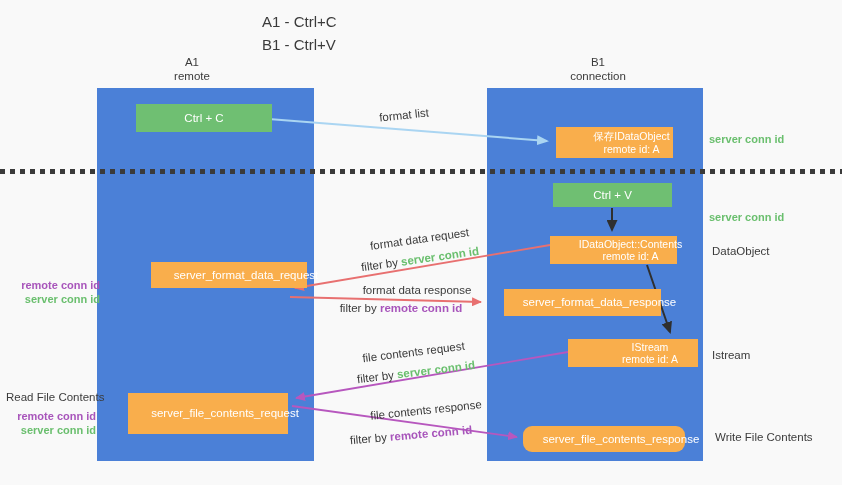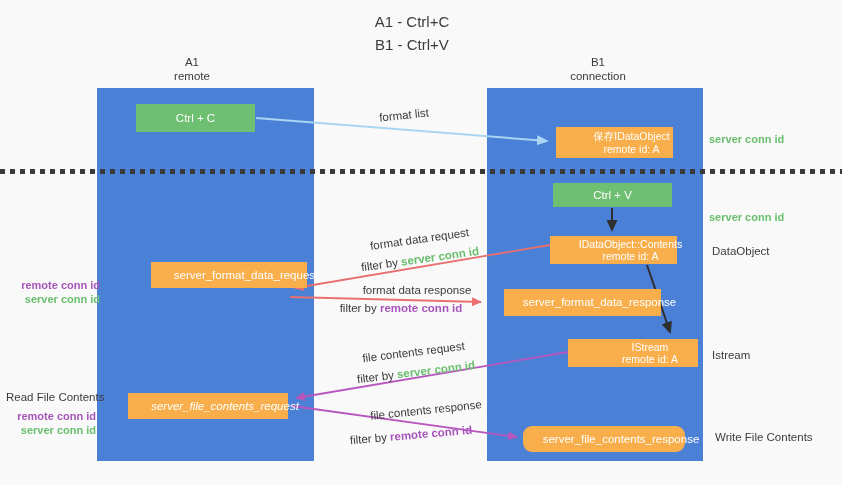--- a/index.html
+++ b/index.html
@@ -3,21 +3,21 @@
 <meta charset="utf-8">
 <style>
   * { margin:0; padding:0; box-sizing:border-box; }
   body { background:#e8e8e8; }
   .stage {
     position:relative; width:842px; height:485px; overflow:hidden;
     background:#f9f9f9;
     font-family:"Liberation Sans", sans-serif;
     color:#3b3b3b;
   }
-  .title { position:absolute; left:262px; top:10px; width:300px; text-align:center;
+  .title { position:absolute; left:262px; top:10px; width:300px; 
            font-size:15px; line-height:23px; color:#3b3b3b; }
   .col-header { position:absolute; width:140px; text-align:center;
                 font-size:11.5px; line-height:13.5px; color:#3b3b3b; }
   .lifeline { position:absolute; background:#4b80d7; }
   .dotline { position:absolute; left:0; top:169px; width:842px; height:5px; z-index:6;
              background:repeating-linear-gradient(to right,#3a3a3a 0 5px,transparent 5px 10px); }
   .node { position:absolute; z-index:10; display:flex; flex-direction:column;
           align-items:center; justify-content:center; text-align:center;
           color:#ffffff; font-size:11.5px; line-height:13px; }
   .node.green { background:#6fbf72; }
@@ -76,21 +76,21 @@
     </defs>
     <line x1="256" y1="118" x2="547" y2="141" stroke="#aad5f2" stroke-width="2" marker-end="url(#mk-blue)"></line>
     <line x1="612" y1="208" x2="612" y2="230" stroke="#2f2f2f" stroke-width="2" marker-end="url(#mk-black)"></line>
     <line x1="647" y1="265" x2="670" y2="332" stroke="#2f2f2f" stroke-width="2" marker-end="url(#mk-black)"></line>
     <line x1="550" y1="245" x2="295" y2="288" stroke="#e87070" stroke-width="1.8" marker-end="url(#mk-red)"></line>
     <line x1="290" y1="297" x2="481" y2="302" stroke="#e87070" stroke-width="1.8" marker-end="url(#mk-red)"></line>
     <line x1="568" y1="352" x2="296" y2="398" stroke="#b757be" stroke-width="1.8" marker-end="url(#mk-purple)"></line>
     <line x1="292" y1="406" x2="517" y2="437" stroke="#b757be" stroke-width="1.8" marker-end="url(#mk-purple)"></line>
   </svg>
 
-  <div class="node green" style="left:136px; top:104px; width:119px; height:28px;">
+  <div class="node green" style="left:136px; top:104px; width:136px; height:28px;">
     <span>Ctrl + C</span>
   </div>
 
   <div class="node orange two" style="left:556px; top:127px; width:117px; height:31px;">
     <span>保存IDataObject</span>
     <span>remote id: A</span>
   </div>
 
   <div class="node green" style="left:553px; top:183px; width:119px; height:24px;">
     <span>Ctrl + V</span>
@@ -107,21 +107,21 @@
 
   <div class="node orange" style="left:504px; top:289px; width:157px; height:27px;">
     <span>server_format_data_response</span>
   </div>
 
   <div class="node orange two" style="left:568px; top:339px; width:130px; height:28px;">
     <span>IStream</span>
     <span>remote id: A</span>
   </div>
 
-  <div class="node orange" style="left:128px; top:393px; width:160px; height:26px;font-style:italic;">
+  <div class="node orange" style="left:128px; top:393px; width:160px; height:41px;">
     <span>server_file_contents_request</span>
   </div>
 
   <div class="node orange" style="left:523px; top:426px; width:162px; height:26px;border-radius:9px;">
     <span>server_file_contents_response</span>
   </div>
 
   <div class="msg" style="left:368px; top:109px; width:72px; transform:rotate(-6deg);">format list</div>
 
   <div class="msg" style="left:362px; top:233px; width:115px; transform:rotate(-8deg);">format data request</div>

